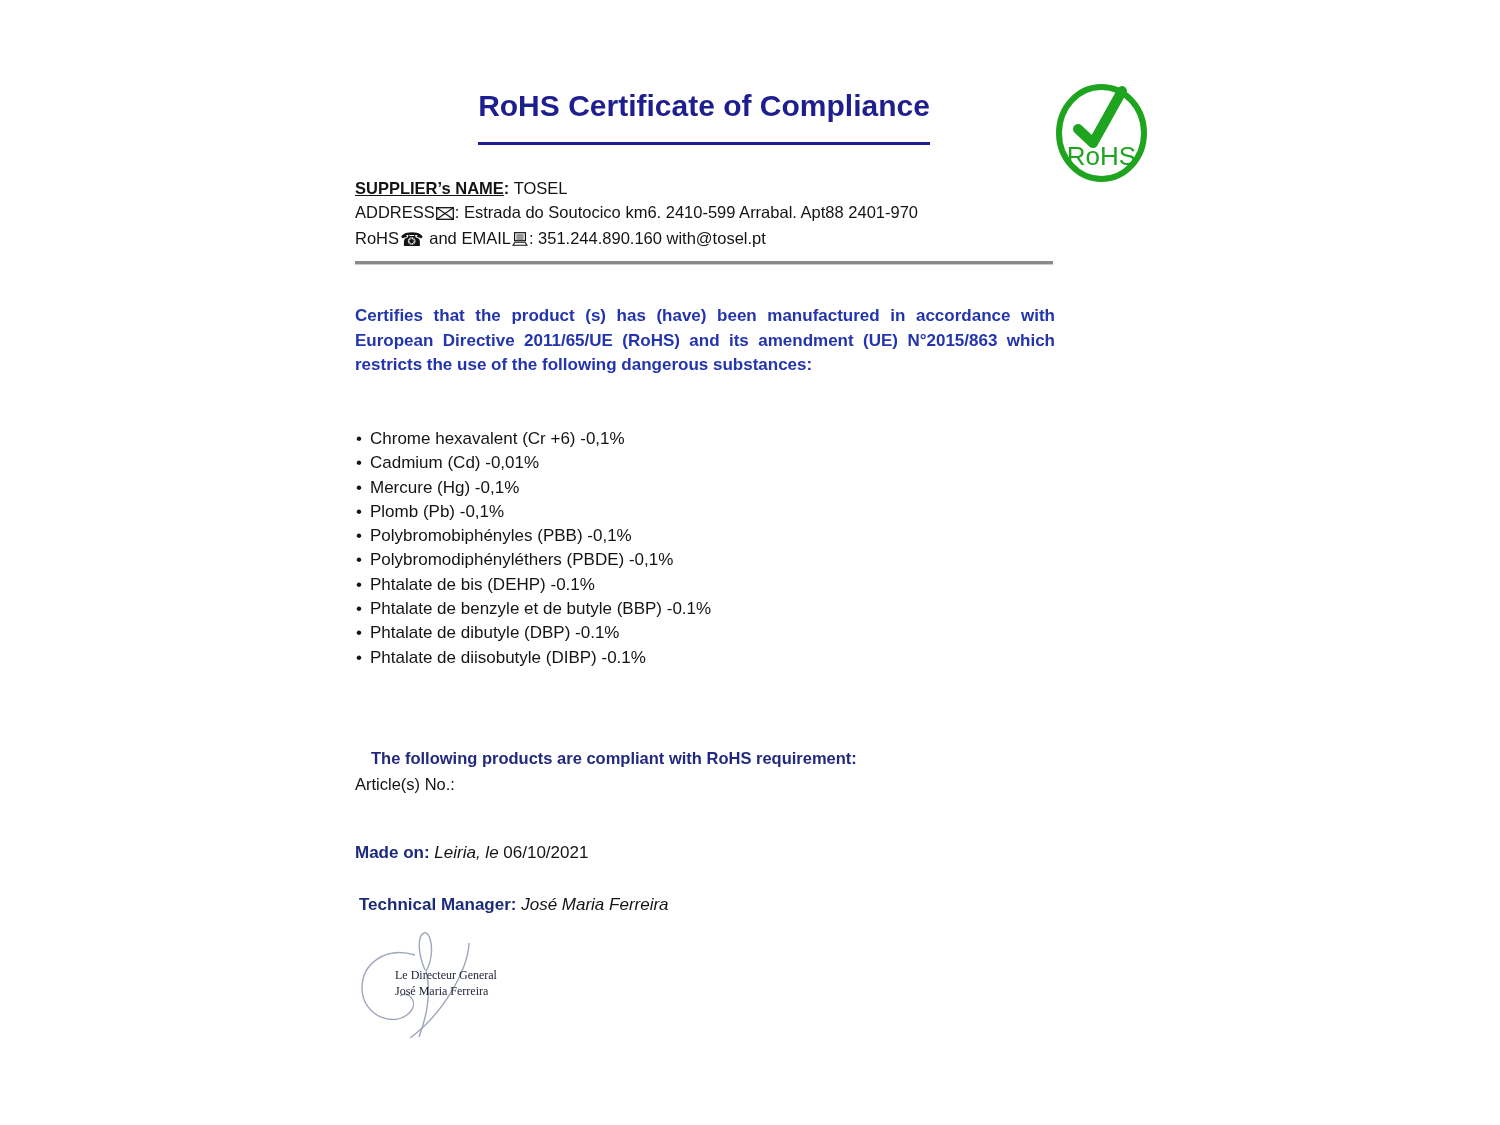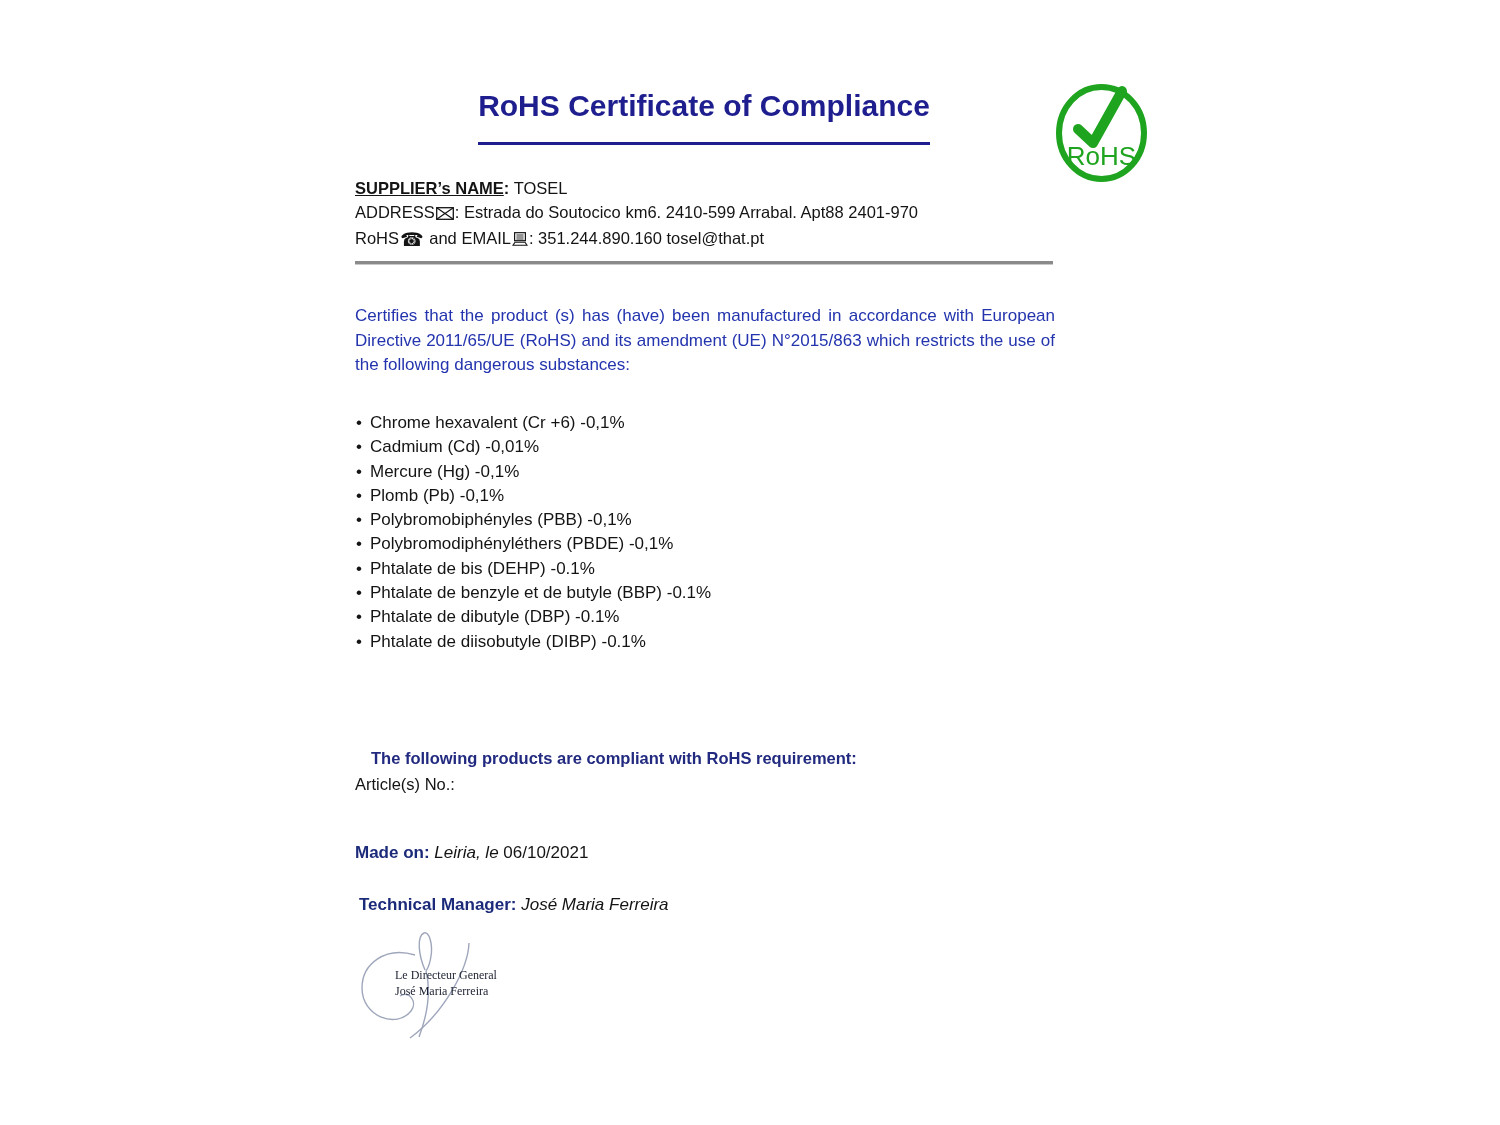--- a/index.html
+++ b/index.html
@@ -37,25 +37,25 @@
   .sup-strong{font-weight:700;}
   .sup-underline{text-decoration:underline;}
   .inline-icon{display:inline-block;vertical-align:-2px;margin:0 1px;}
   .phone-glyph{font-size:19px;line-height:1;vertical-align:-2px;margin:0 1px;font-family:"DejaVu Sans", sans-serif;}
   
   .rule{position:absolute;left:355px;top:261px;width:698px;height:3px;background:var(--rule-gray);border-bottom:1px solid #c9c9c9;}
   
   .cert{
     position:absolute;left:355px;top:304px;width:700px;
     font-size:17px;line-height:24.5px;text-align:justify;
-    color:var(--paragraph-blue);margin:0;
+    color:var(--paragraph-blue);margin:0;font-weight:bold;
   }
   
   .substances{
-    position:absolute;left:355px;top:411px;width:698px;
+    position:absolute;left:355px;top:427px;width:698px;
     margin:0;padding:0;list-style:none;
     font-size:17px;line-height:24.3px;color:var(--ink);
   }
   .substances li{position:relative;padding-left:15px;}
   .substances li::before{content:"\2022";position:absolute;left:1px;top:0;}
   
   .statement{position:absolute;left:355px;top:733px;width:700px;font-size:16.5px;color:var(--statement-navy);margin:16px;font-weight:bold;}
   .articles{position:absolute;left:355px;top:775px;width:700px;font-size:16.5px;color:var(--ink);margin:0;}
   .made-on{position:absolute;left:355px;top:843px;width:700px;font-size:17px;margin:0;}
   .manager{position:absolute;left:355px;top:891px;width:700px;font-size:17px;margin:4px;}
@@ -95,21 +95,21 @@
       <span>ADDRESS</span><span class="inline-icon"><svg width="18" height="13" viewBox="0 0 18 13">
             <rect x="0.7" y="0.7" width="16.6" height="11.6" fill="none" stroke="#141414" stroke-width="1.3"></rect>
             <path d="M0.7,0.7 L17.3,12.3 M17.3,0.7 L0.7,12.3" fill="none" stroke="#141414" stroke-width="1.2"></path>
           </svg></span><span>: Estrada do Soutocico km6. 2410-599 Arrabal. Apt88 2401-970</span>
     </div>
     <div>
       <span>RoHS</span><span class="phone-glyph">☎</span><span> and EMAIL</span><span class="inline-icon"><svg width="16" height="14" viewBox="0 0 16 14">
             <rect x="2.6" y="0.7" width="10.8" height="8" fill="none" stroke="#141414" stroke-width="1.2"></rect>
             <path d="M4.4,3 H11.6 M4.4,5 H11.6 M4.4,7 H11.6" stroke="#141414" stroke-width="0.9"></path>
             <path d="M1,13.3 L15,13.3 L13,10.3 L3,10.3 Z" fill="none" stroke="#141414" stroke-width="1.1"></path>
-          </svg></span><span>: 351.244.890.160 tosel@that.pt</span>
+          </svg></span><span>: 351.244.890.160 with@tosel.pt</span>
     </div>
   </div>
 
   <div class="rule"></div>
 
   <p class="cert">Certifies that the product (s) has (have) been manufactured in accordance with European Directive 2011/65/UE (RoHS) and its amendment (UE) N°2015/863 which restricts the use of the following dangerous substances:</p>
 
   <ul class="substances">
     <li>Chrome hexavalent (Cr +6) -0,1%</li>
     <li>Cadmium (Cd) -0,01%</li>

